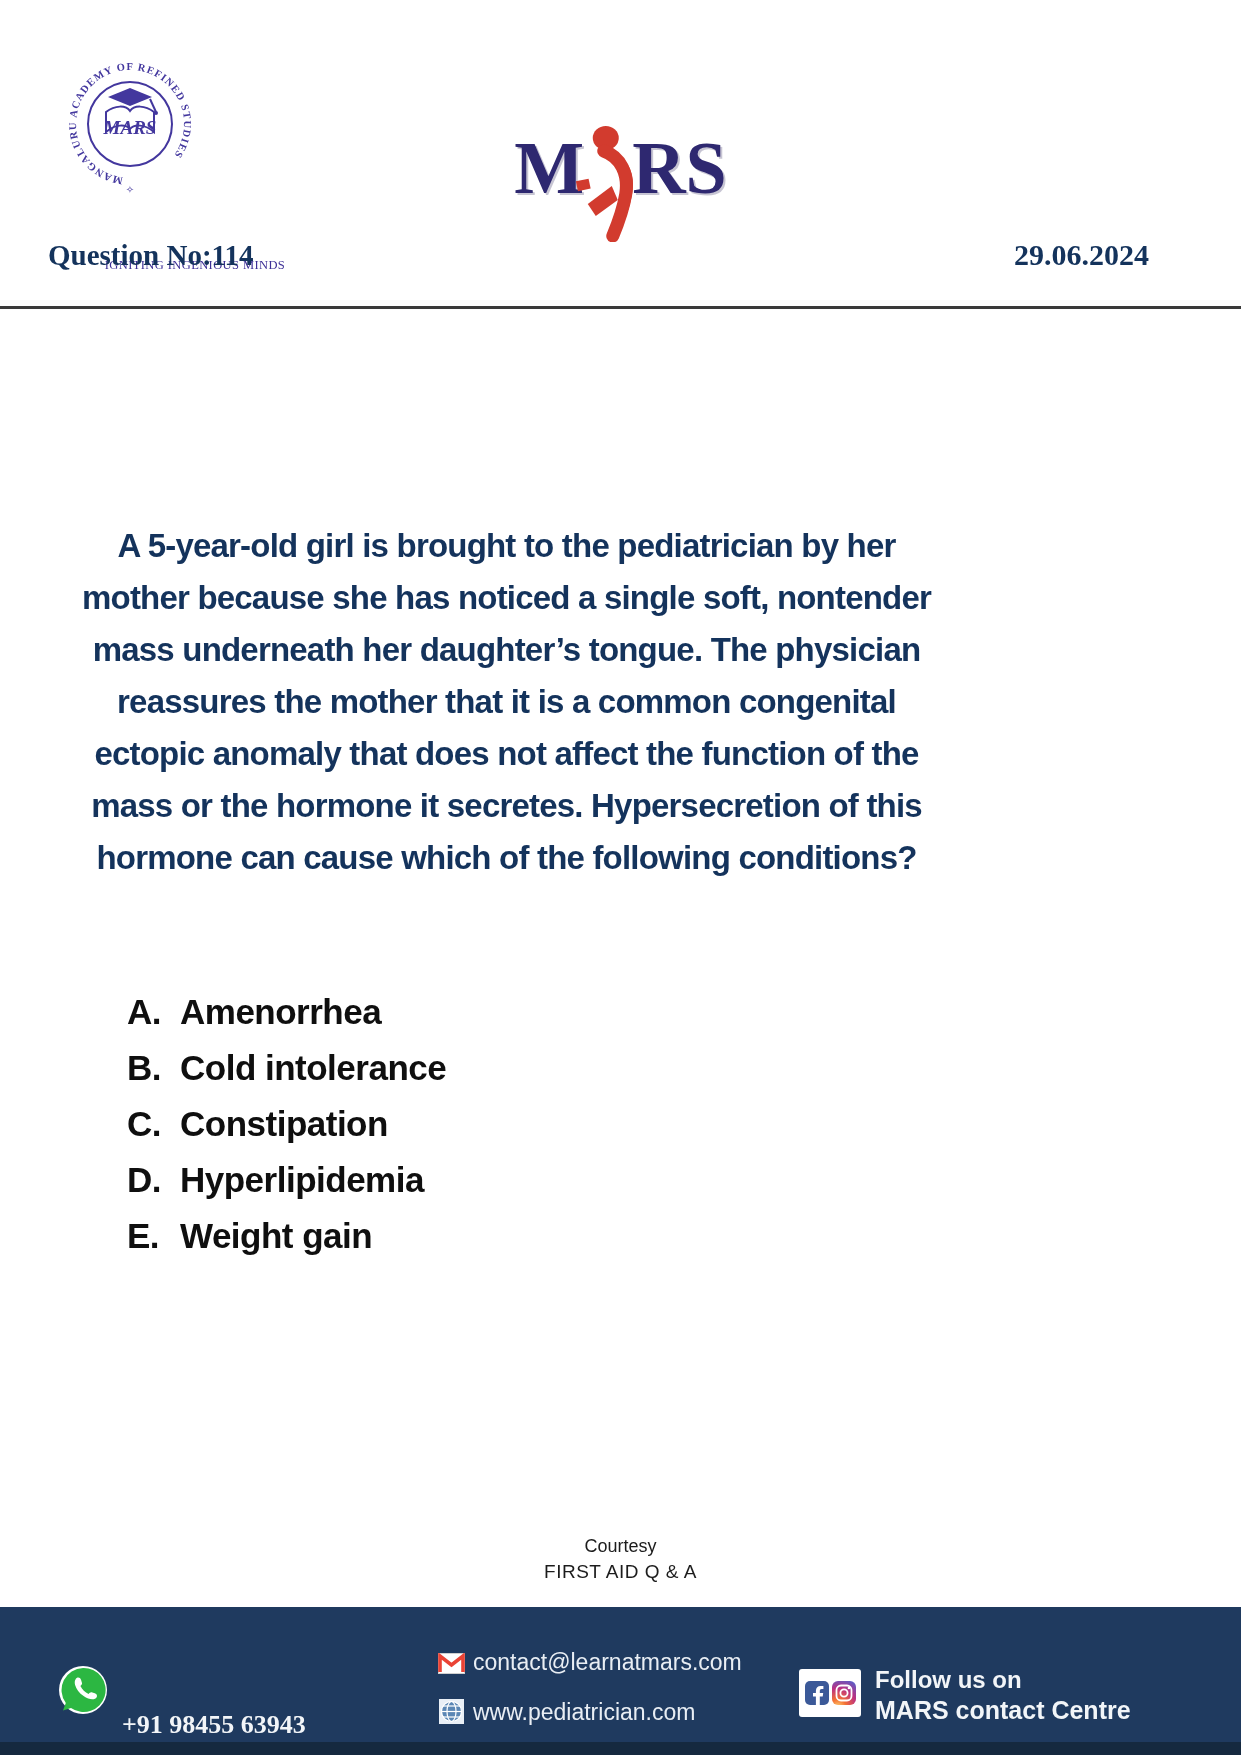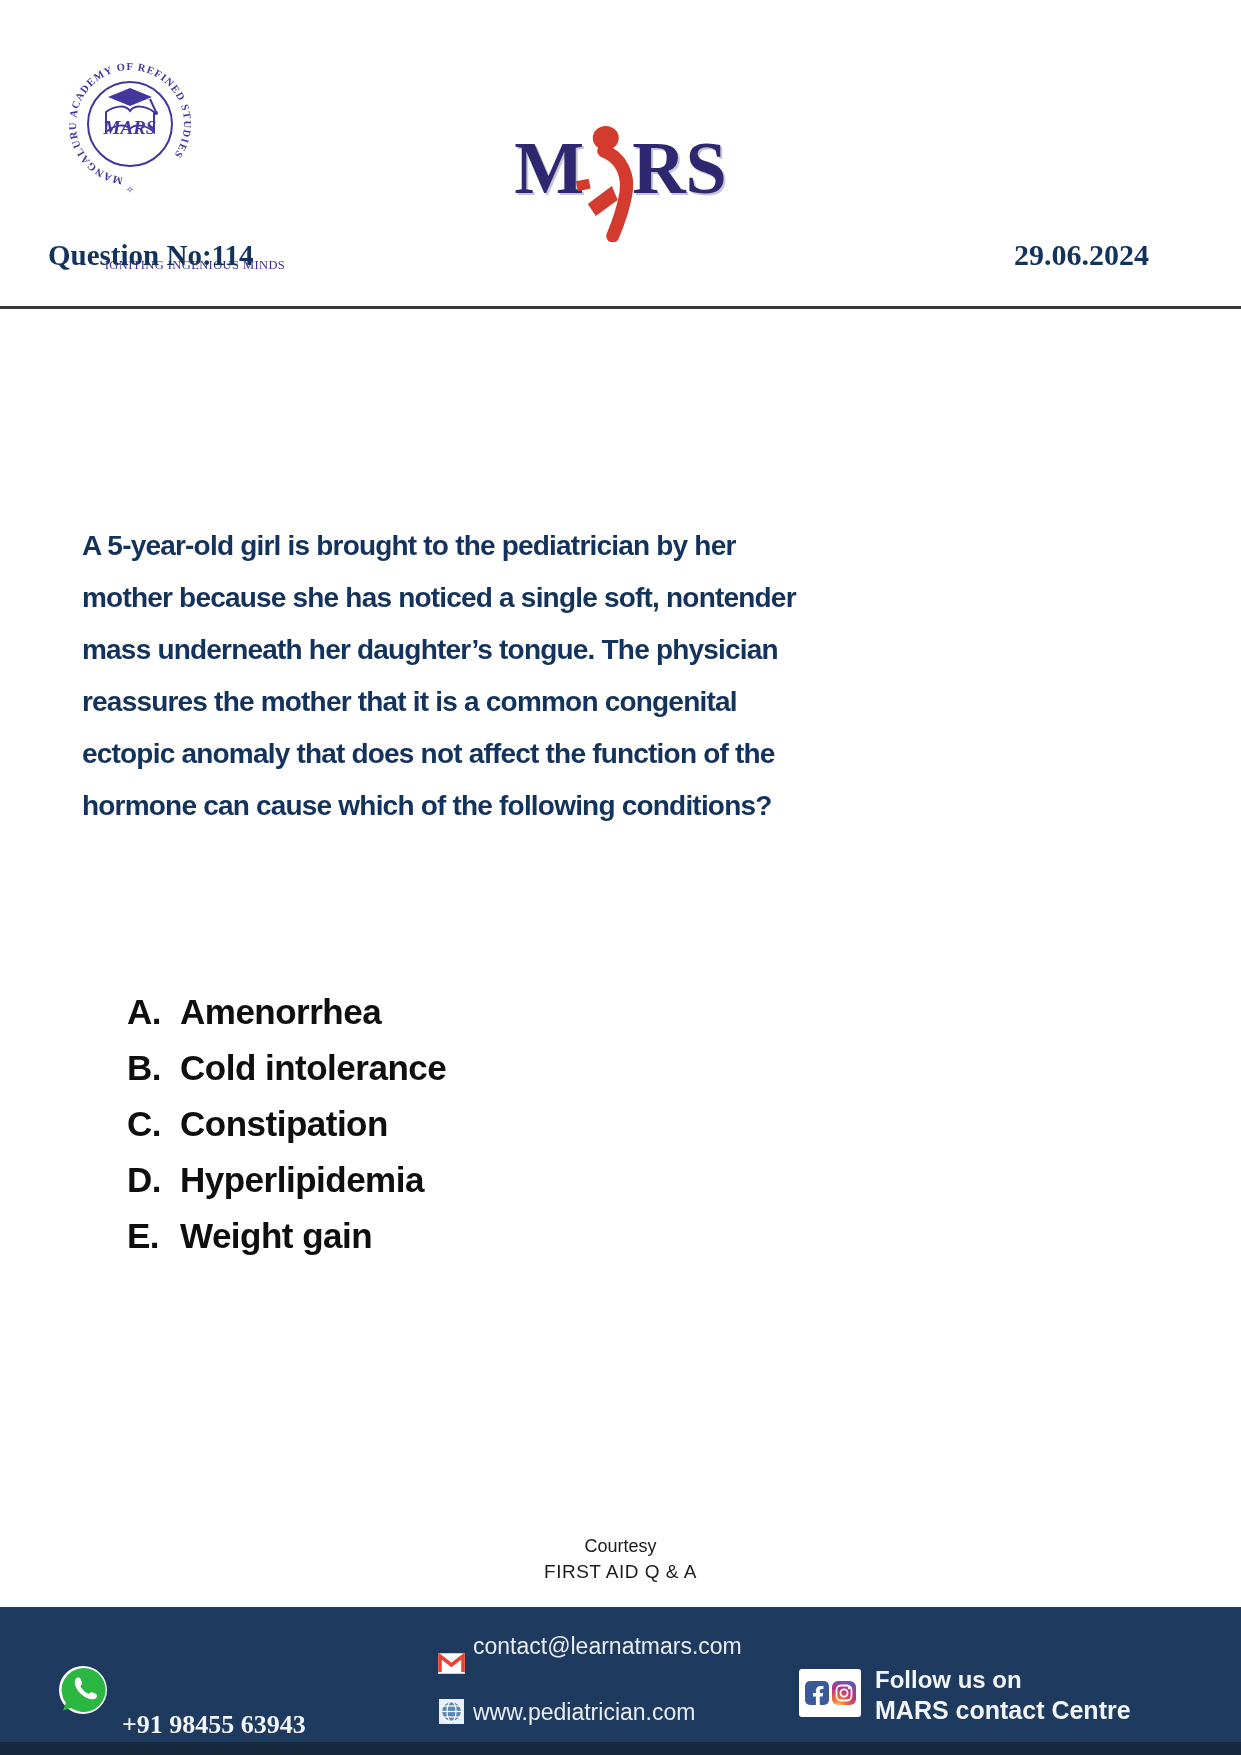--- a/index.html
+++ b/index.html
@@ -27,21 +27,21 @@
 
   .qrow { position:absolute; left:48px; right:48px; top:238px;
           display:flex; justify-content:space-between; align-items:flex-end;
           font-family:"Liberation Serif", serif; font-weight:bold; color:#14335c; }
   .q-no   { font-size:29px; }
   .q-date { font-size:30px; margin-right:44px; }
   .rule { position:absolute; left:0; right:0; top:306px; height:3px; background:#3a3a3a; }
 
   
   .question { position:absolute; left:82px; top:520px; color:#14335c;
-              font-weight:bold; font-size:28px; letter-spacing:-0.8px; }
+              font-weight:bold; font-size:33px; letter-spacing:-0.8px;text-align:center; }
   .question .qline { line-height:52px; white-space:nowrap; }
 
   
   .options { position:absolute; left:127px; top:984px; color:#0f0f0f;
              font-weight:bold; font-size:35px; letter-spacing:-0.5px; }
   .opt { display:flex; line-height:56px; white-space:nowrap; }
   .opt .letter { width:53px; }
 
   
   .courtesy { position:absolute; left:0; right:0; top:1533px; text-align:center; color:#1c1c1c; }
@@ -50,21 +50,21 @@
 
   
   .footer { position:absolute; left:0; right:0; top:1607px; height:148px; background:#1f3a5f; }
   .footer .strip { position:absolute; left:0; right:0; bottom:0; height:13px; background:#15293f; }
 
   .wa-icon { position:absolute; left:58px; top:58px; width:50px; height:50px; }
   .phones  { position:absolute; left:122px; top:53px; color:#f2f5f8;
              font-family:"Liberation Serif", serif; font-weight:bold; font-size:26px; line-height:33px;margin-top:48px; }
 
   .mail-icon { position:absolute; left:438px; top:46px; width:27px; height:21px; }
-  .mail-text { position:absolute; left:473px; top:26px; color:#e9eef4; font-size:23px; }
+  .mail-text { position:absolute; left:473px; top:42px; color:#e9eef4; font-size:23px; }
   .web-icon  { position:absolute; left:439px; top:92px; width:25px; height:25px; }
   .web-text  { position:absolute; left:473px; top:92px; color:#e9eef4; font-size:23px; }
 
   .social-card { position:absolute; left:799px; top:62px; width:62px; height:48px;
                  background:#ffffff; border-radius:3px; display:flex; align-items:center;
                  justify-content:center; gap:3px; }
   .social-card svg { width:24px; height:24px; }
   .follow { position:absolute; left:875px; top:58px; color:#f2f5f8; font-weight:bold; }
   .follow .f1 { font-size:24px; line-height:30px; }
   .follow .f2 { font-size:25px; line-height:30px; }
@@ -113,20 +113,21 @@
     <span class="q-date">29.06.2024</span>
   </div>
   <div class="rule"></div>
 
   <div class="question">
     <div class="qline">A 5-year-old girl is brought to the pediatrician by her</div>
     <div class="qline">mother because she has noticed a single soft, nontender</div>
     <div class="qline">mass underneath her daughter’s tongue. The physician</div>
     <div class="qline">reassures the mother that it is a common congenital</div>
     <div class="qline">ectopic anomaly that does not affect the function of the</div>
+    <div class="qline">mass or the hormone it secretes. Hypersecretion of this</div>
     <div class="qline">hormone can cause which of the following conditions?</div>
   </div>
 
   <div class="options">
     <div class="opt">
       <span class="letter">A.</span>
       <span>Amenorrhea</span>
     </div>
     <div class="opt">
       <span class="letter">B.</span>

